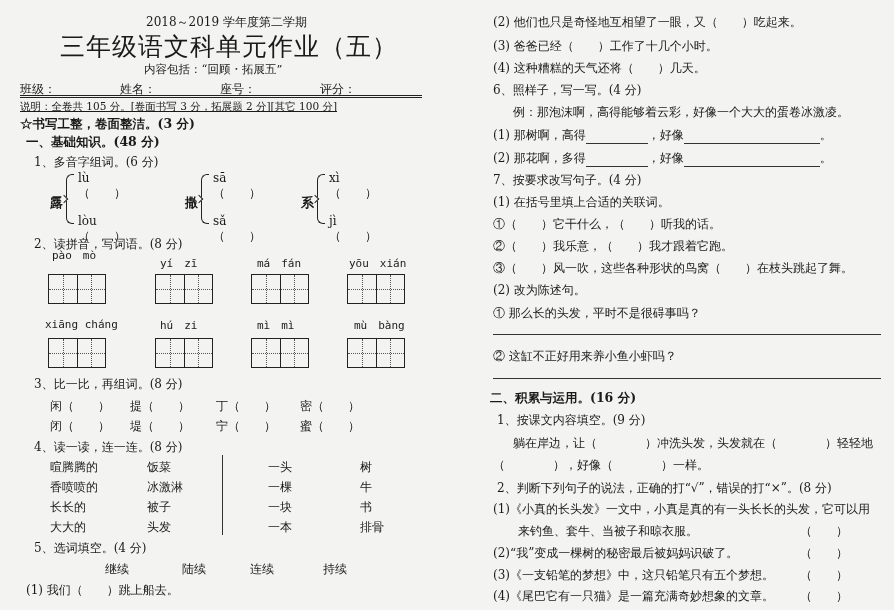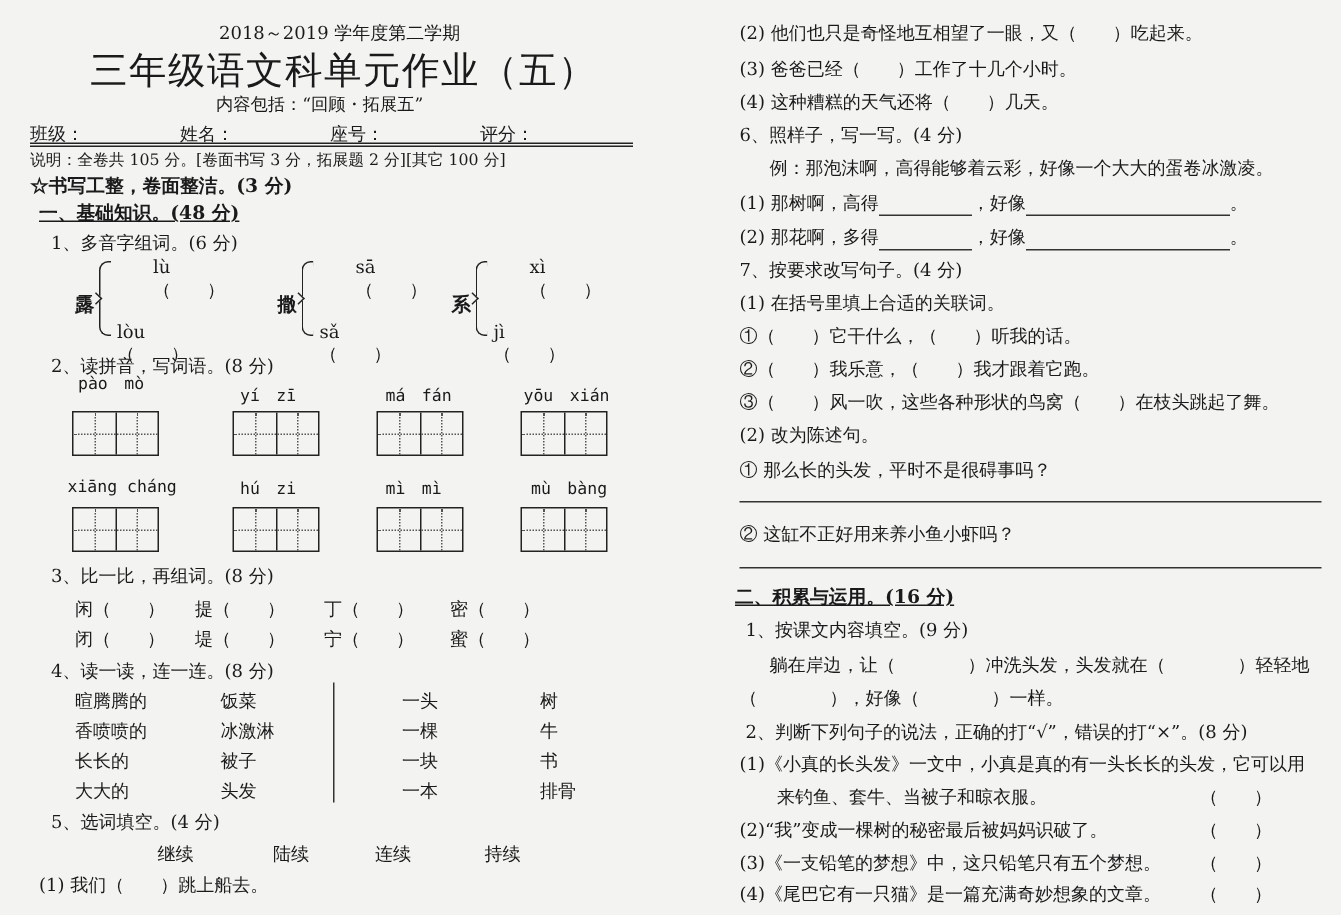--- a/index.html
+++ b/index.html
@@ -13,32 +13,32 @@
   }
   .page { position: absolute; top: 0; left: 0; width: 794px; height: 610px; }
   .abs { position: absolute; white-space: nowrap; }
 
   
   .year { left: 146px; top: 14px; font-size: 12px; }
   .title { left: 60px; top: 30px; font-family: "DejaVu Sans", "Liberation Sans", sans-serif; font-size: 25px; letter-spacing: 1px; }
   .subtitle { left: 144px; top: 62px; font-size: 11.5px; }
   .info-line { left: 20px; top: 80px; width: 402px; height: 18px; border-bottom: 3px double #222; }
   .info-line span { position: absolute; top: 1px; font-size: 12px; }
-  .note { left: 20px; top: 100px; font-size: 10.5px; }
+  .note { left: 20px; top: 100px; font-size: 10.5px; text-decoration: underline; }
   .tidy { left: 20px; top: 116px; font-size: 12.5px; font-weight: bold; }
 
-  .h1 { font-size: 12.5px; font-weight: bold; text-decoration: underline; }
+  .h1 { font-size: 12.5px; font-weight: bold; }
   .q { font-size: 12px; }
 
   
   .poly { position: absolute; top: 174px; height: 56px; }
   .poly .ch { position: absolute; left: 0; top: 20px; font-size: 13px; font-weight: bold; }
   .poly .brace { position: absolute; left: 16px; top: 0; width: 8px; height: 50px; border: 1.4px solid #222; border-right: none; border-radius: 6px 0 0 6px; }
   .poly .brace::after { content: ""; position: absolute; left: -6px; top: 21px; width: 5px; height: 5px; border-right: 1.4px solid #222; border-bottom: 1.4px solid #222; transform: rotate(-45deg); background: #f3f3f1; }
-  .poly .r1 { position: absolute; left: 28px; top: -3px; margin-left: 24px; }
+  .poly .r1 { position: absolute; left: 28px; top: -3px; }
   .poly .r2 { position: absolute; left: 28px; top: 40px; }
 
   
   .pinyin { position: absolute; font-family: "DejaVu Sans Mono", "Liberation Mono", monospace; font-size: 11px; }
   .grid { position: absolute; width: 58px; height: 30px; border: 1.4px solid #222; display: flex; }
   .cell { flex: 1; position: relative; }
   .cell + .cell { border-left: 1.2px solid #222; }
   .cell::before { content: ""; position: absolute; left: 50%; top: 0; bottom: 0; border-left: 1px dotted #555; }
   .cell::after { content: ""; position: absolute; top: 50%; left: 0; right: 0; border-top: 1px dotted #555; }
 

